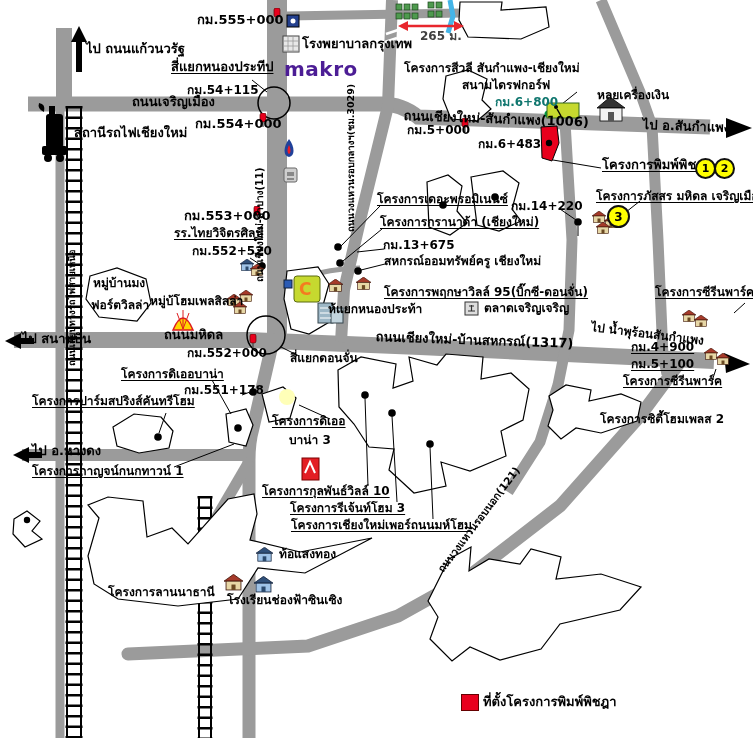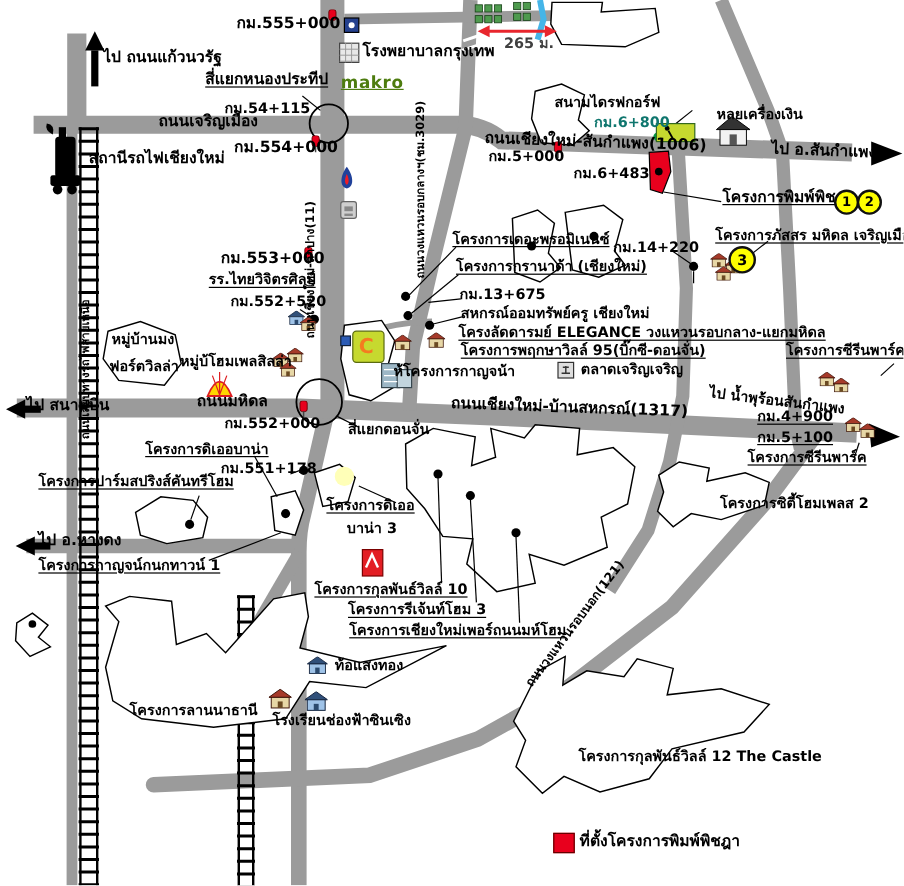--- a/index.html
+++ b/index.html
@@ -16,21 +16,21 @@
   .tilt7{transform:rotate(7deg);transform-origin:0 0;}
   .diag{position:absolute;font-weight:bold;font-size:10.5px;white-space:nowrap;
         transform-origin:0 100%;transform:rotate(-53deg);}
   .badge{position:absolute;width:17px;height:17px;background:#ffff00;border:2px solid #111;
          border-radius:50%;display:flex;align-items:center;justify-content:center;
          font-size:11px;font-weight:bold;color:#000;}
   .badge.big{width:19px;height:19px;font-size:12px;}
   #legend-swatch{position:absolute;left:461px;top:694px;width:16px;height:15px;
          background:#e8001d;border:1px solid #600;}
   #bigc-letter{position:absolute;left:299px;top:279px;color:#f47b20;font-weight:bold;font-size:17px;}
-  .mk{color:#4d7c0f;font-size:14px;letter-spacing:0.5px;text-decoration:underline;}
+  .mk{color:#4c1d95;font-size:20px;letter-spacing:0.5px;}
 </style>
 </head>
 <body>
 
 <div id="map">
 
 <svg id="gfx" width="753" height="738" viewBox="0 0 753 738">
   <defs>
     <symbol id="pin" viewBox="0 0 8 14">
       <rect x="1" y="0" width="6" height="9" rx="2" fill="#e8001d" stroke="#5e0000" stroke-width="0.7"></rect>
@@ -285,43 +285,43 @@
 <div class="lbl s13" style="left:197px;top:13px">กม.555+000</div>
 <div class="lbl s13" style="left:302px;top:37px">โรงพยาบาลกรุงเทพ</div>
 <div class="lbl mk" style="left:284px;top:62px">makro</div>
 <div class="lbl s13 u" style="left:171px;top:60px">สี่แยกหนองประทีป</div>
 <div class="lbl" style="left:187px;top:83px">กม.54+115</div>
 <div class="lbl s13" style="left:132px;top:95px">ถนนเจริญเมือง</div>
 <div class="lbl s13" style="left:74px;top:126px">สถานีรถไฟเชียงใหม่</div>
 <div class="lbl s13" style="left:195px;top:117px">กม.554+000</div>
 <div class="vlbl" style="left:267px;top:268px">ถนนเชียงใหม่-ลำปาง(11)</div>
 <div class="lbl red" style="left:420px;top:29px">265 ม.</div>
+<div class="lbl" style="left:404px;top:61px">โครงการสีวลี สันกำแพง-เชียงใหม่</div>
 <div class="lbl" style="left:462px;top:78px">สนามไดรฟกอร์ฟ</div>
 <div class="lbl green" style="left:495px;top:95px">กม.6+800</div>
 <div class="lbl s13 tilt2" style="left:404px;top:109px">ถนนเชียงใหม่-สันกำแพง(1006)</div>
 <div class="lbl" style="left:407px;top:123px">กม.5+000</div>
 <div class="lbl" style="left:597px;top:88px">หลยเครื่องเงิน</div>
 <div class="lbl s13 tilt2" style="left:643px;top:118px">ไป อ.สันกำแพง</div>
 <div class="lbl" style="left:478px;top:137px">กม.6+483</div>
 <div class="lbl s13 u" style="left:602px;top:158px">โครงการพิมพ์พิชฎา</div>
 <div class="lbl u" style="left:377px;top:192px">โครงการเดอะพรอมิเนนซ์</div>
 <div class="lbl" style="left:511px;top:199px">กม.14+220</div>
 <div class="lbl u" style="left:596px;top:189px">โครงการภัสสร มหิดล เจริญเมือง</div>
 <div class="lbl u" style="left:380px;top:215px">โครงการกรานาด้า (เชียงใหม่)</div>
 <div class="lbl" style="left:383px;top:238px">กม.13+675</div>
 <div class="lbl" style="left:384px;top:254px">สหกรณ์ออมทรัพย์ครู เชียงใหม่</div>
 <div class="lbl u" style="left:174px;top:226px">รร.ไทยวิจิตรศิลป์</div>
 <div class="lbl" style="left:192px;top:244px">กม.552+520</div>
 <div class="lbl s13" style="left:184px;top:209px">กม.553+000</div>
 <div class="lbl" style="left:93px;top:276px">หมู่บ้านมง</div>
 <div class="lbl" style="left:91px;top:298px">ฟอร์ตวิลล่า</div>
 <div class="lbl" style="left:150px;top:294px">หมู่บ้โฮมเพลสิลล่า</div>
-<div class="lbl u" style="left:382px;top:270px">โครงลัดดารมย์ ELEGANCE วงแหวนรอบกลาง-แยกมหิดล</div>
 <div class="lbl u" style="left:384px;top:285px">โครงการพฤกษาวิลล์ 95(บิ๊กซี-ดอนจั่น)</div>
-<div class="lbl" style="left:328px;top:302px">ห้โครงการกาญจน้า</div>
+<div class="lbl" style="left:328px;top:302px">ห้แยกหนองประท้า</div>
 <div class="lbl" style="left:484px;top:301px">ตลาดเจริญเจริญ</div>
 <div class="lbl u" style="left:655px;top:285px">โครงการซีรีนพาร์ค</div>
 <div class="lbl s13" style="left:164px;top:328px">ถนนมหิดล</div>
 <div class="lbl s13" style="left:22px;top:332px">ไป สนามบิน</div>
 <div class="lbl" style="left:187px;top:346px">กม.552+000</div>
 <div class="lbl" style="left:290px;top:351px">สี่แยกดอนจั่น</div>
 <div class="lbl s13 tilt2" style="left:376px;top:330px">ถนนเชียงใหม่-บ้านสหกรณ์(1317)</div>
 <div class="lbl tilt7" style="left:592px;top:320px">ไป น้ำพุร้อนสันกำแพง</div>
 <div class="lbl u" style="left:631px;top:340px">กม.4+900</div>
 <div class="lbl u" style="left:631px;top:357px">กม.5+100</div>
@@ -333,21 +333,20 @@
 <div class="lbl s13" style="left:32px;top:444px">ไป อ.หางดง</div>
 <div class="lbl u" style="left:32px;top:464px">โครงการกาญจน์กนกทาวน์ 1</div>
 <div class="lbl u" style="left:272px;top:414px">โครงการดิเออ</div>
 <div class="lbl" style="left:289px;top:433px">บาน่า 3</div>
 <div class="lbl u" style="left:262px;top:484px">โครงการกุลพันธ์วิลล์ 10</div>
 <div class="lbl u" style="left:290px;top:501px">โครงการรีเจ้นท์โฮม 3</div>
 <div class="lbl u" style="left:291px;top:518px">โครงการเชียงใหม่เพอร์ถนนมห์โฮม</div>
 <div class="lbl" style="left:279px;top:547px">ท้อแสงทอง</div>
 <div class="lbl" style="left:227px;top:593px">โรงเรียนช่องฟ้าซินเซิง</div>
 <div class="lbl" style="left:108px;top:585px">โครงการลานนาธานี</div>
-<div class="lbl" style="left:482px;top:623px">โครงการกุลพันธ์วิลล์ 12 The Castle</div>
 <div class="diag" style="left:447px;top:559px">ถนนวงแหวนรอบนอก(121)</div>
 <div class="vlbl s9" style="left:358px;top:218px">ถนนวงแหวนรอบกลางฯ(ชม.3029)</div>
 <div class="vlbl s9" style="left:79px;top:352px">ถนนเลียบทางรถไฟสายเหนือ</div>
 
 <div class="badge" style="left:695px;top:158px">1</div>
 <div class="badge" style="left:714px;top:158px">2</div>
 <div class="badge big" style="left:607px;top:205px">3</div>
 
 <div id="bigc-letter">C</div>
 

